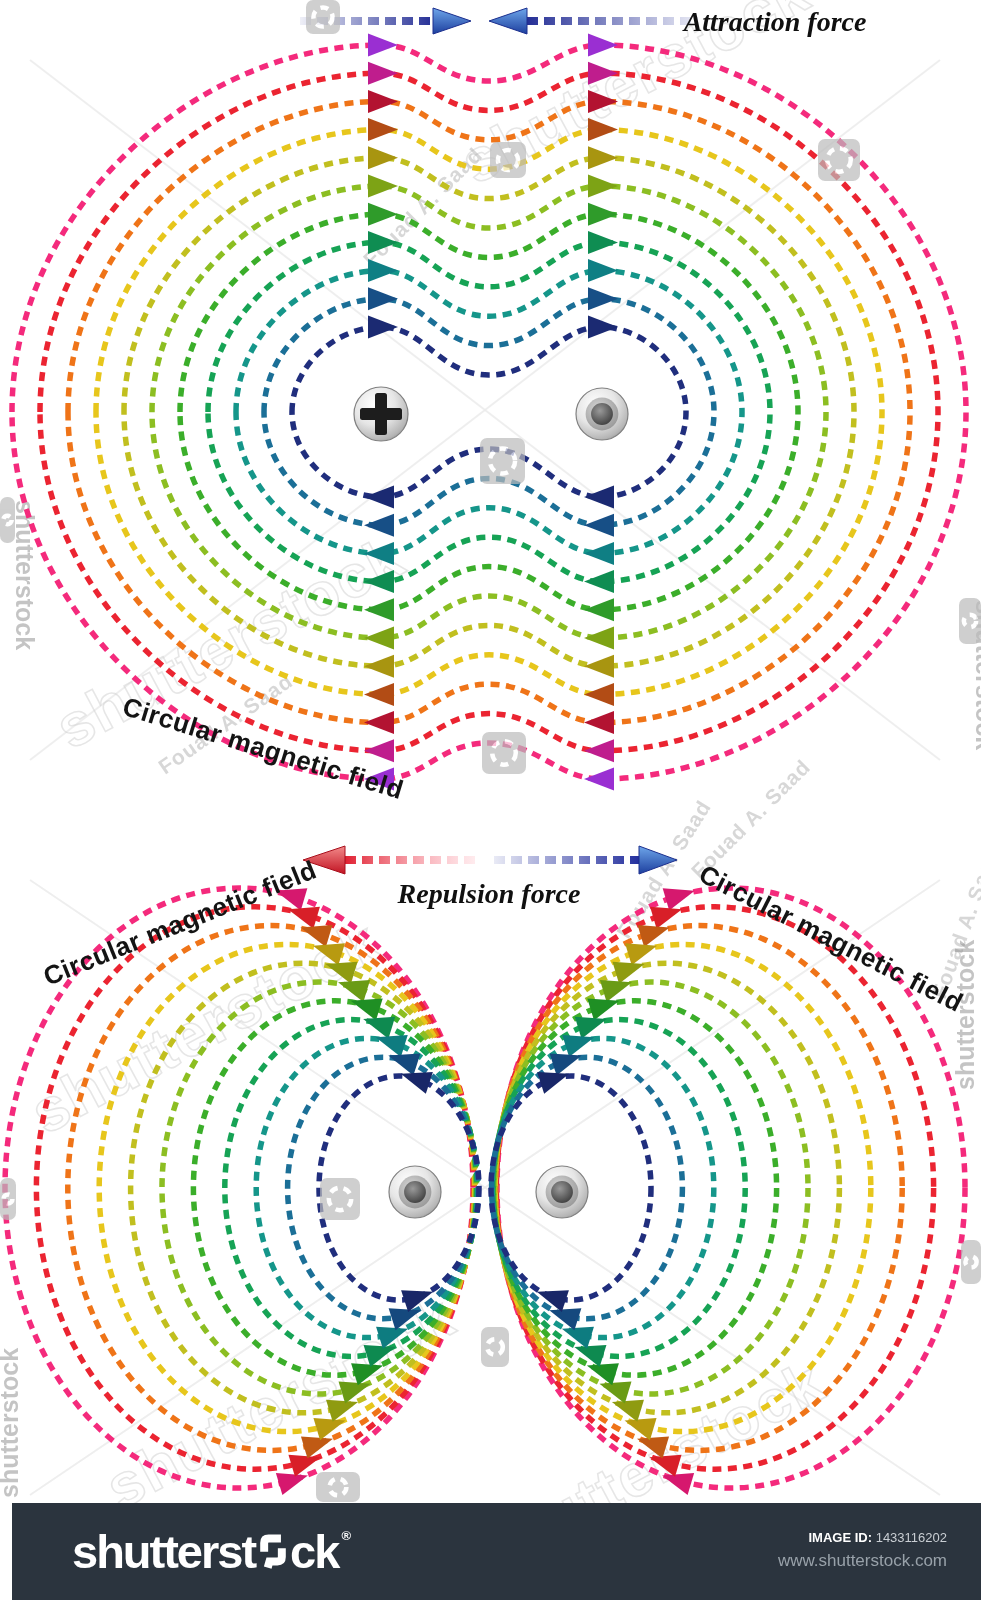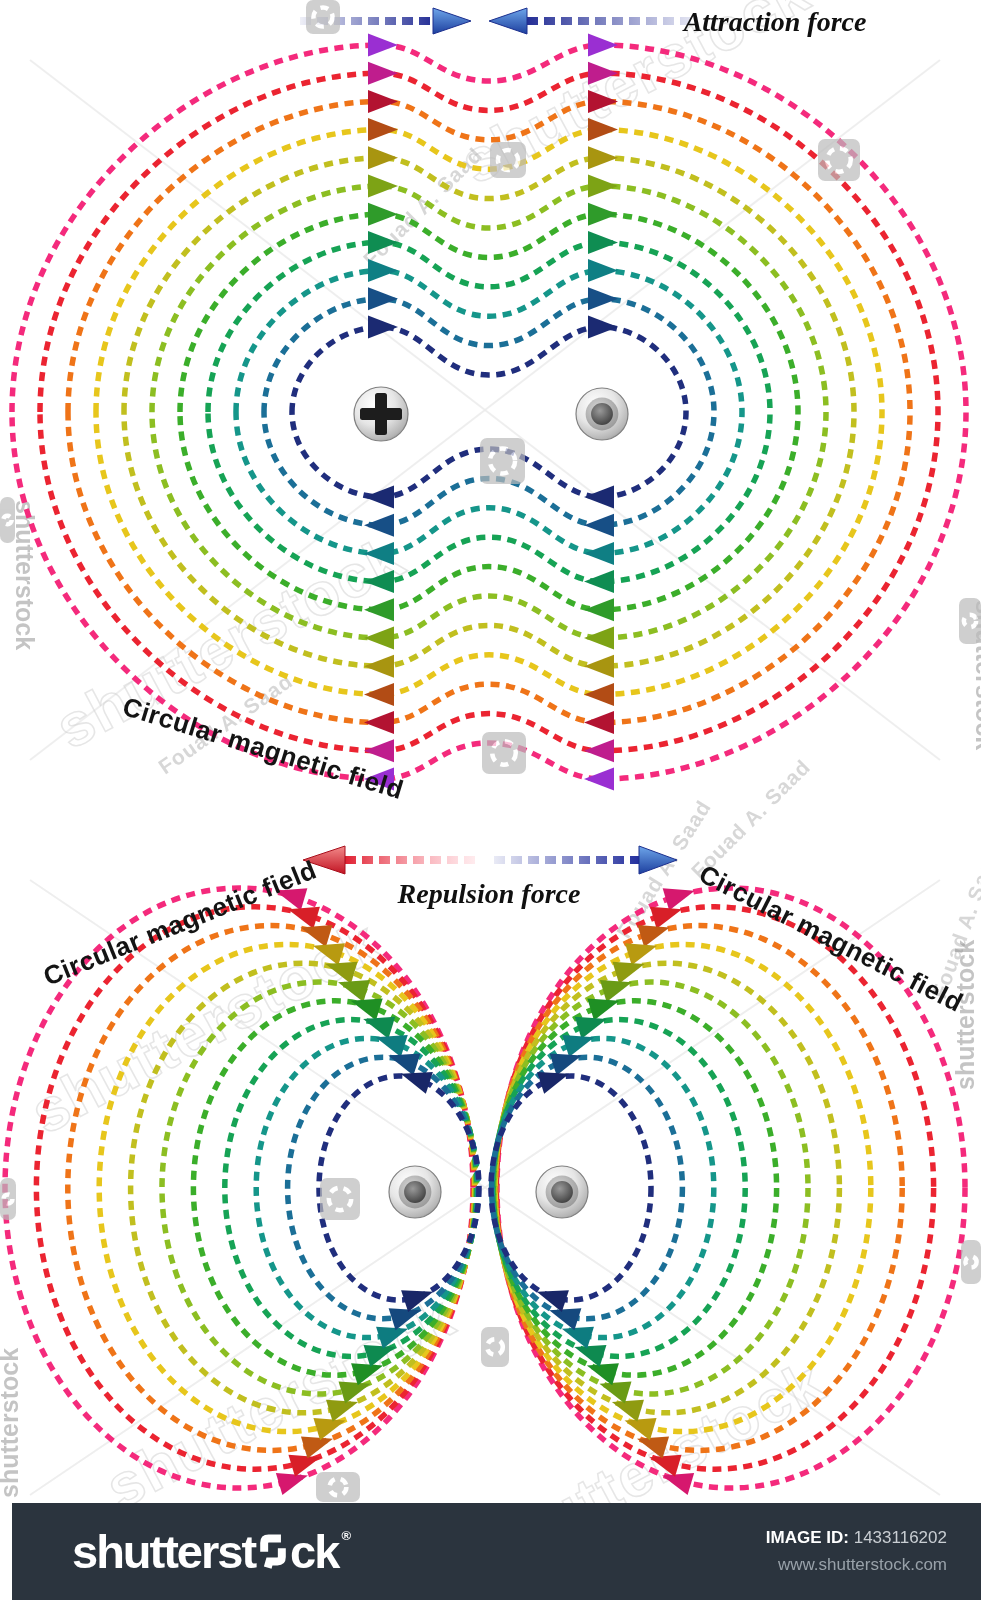--- a/index.html
+++ b/index.html
@@ -10,21 +10,21 @@
                font-size:28px;fill:#101010;}
   .field-label{font-family:"Liberation Sans",sans-serif;font-weight:bold;font-size:26px;
                fill:#141414;letter-spacing:0.5px;}
   #footer{position:absolute;left:12px;top:1503px;width:981px;height:97px;display:flex;
           align-items:center;justify-content:space-between;}
   .logo{display:flex;align-items:center;color:#ffffff;font-weight:bold;font-size:47px;
         letter-spacing:-2px;margin-left:60px;line-height:1;}
   .logo .mark{display:inline-block;margin:2px 2px 0 3px;}
   .logo sup{font-size:13px;letter-spacing:0;margin-left:3px;transform:translateY(-16px);display:inline-block;}
   .footer-right{text-align:right;margin-right:46px;line-height:1.55;}
-  .idline{font-size:17px;color:#c9ced3;}
+  .idline{font-size:13px;color:#c9ced3;}
   .idline b{color:#ffffff;font-weight:bold;}
   .site{font-size:17px;color:#98a1a9;}
 </style>
 </head>
 <body>
 
 <div id="stage">
 
   <svg id="art" width="981" height="1503" viewBox="0 0 981 1503">
     <defs>

